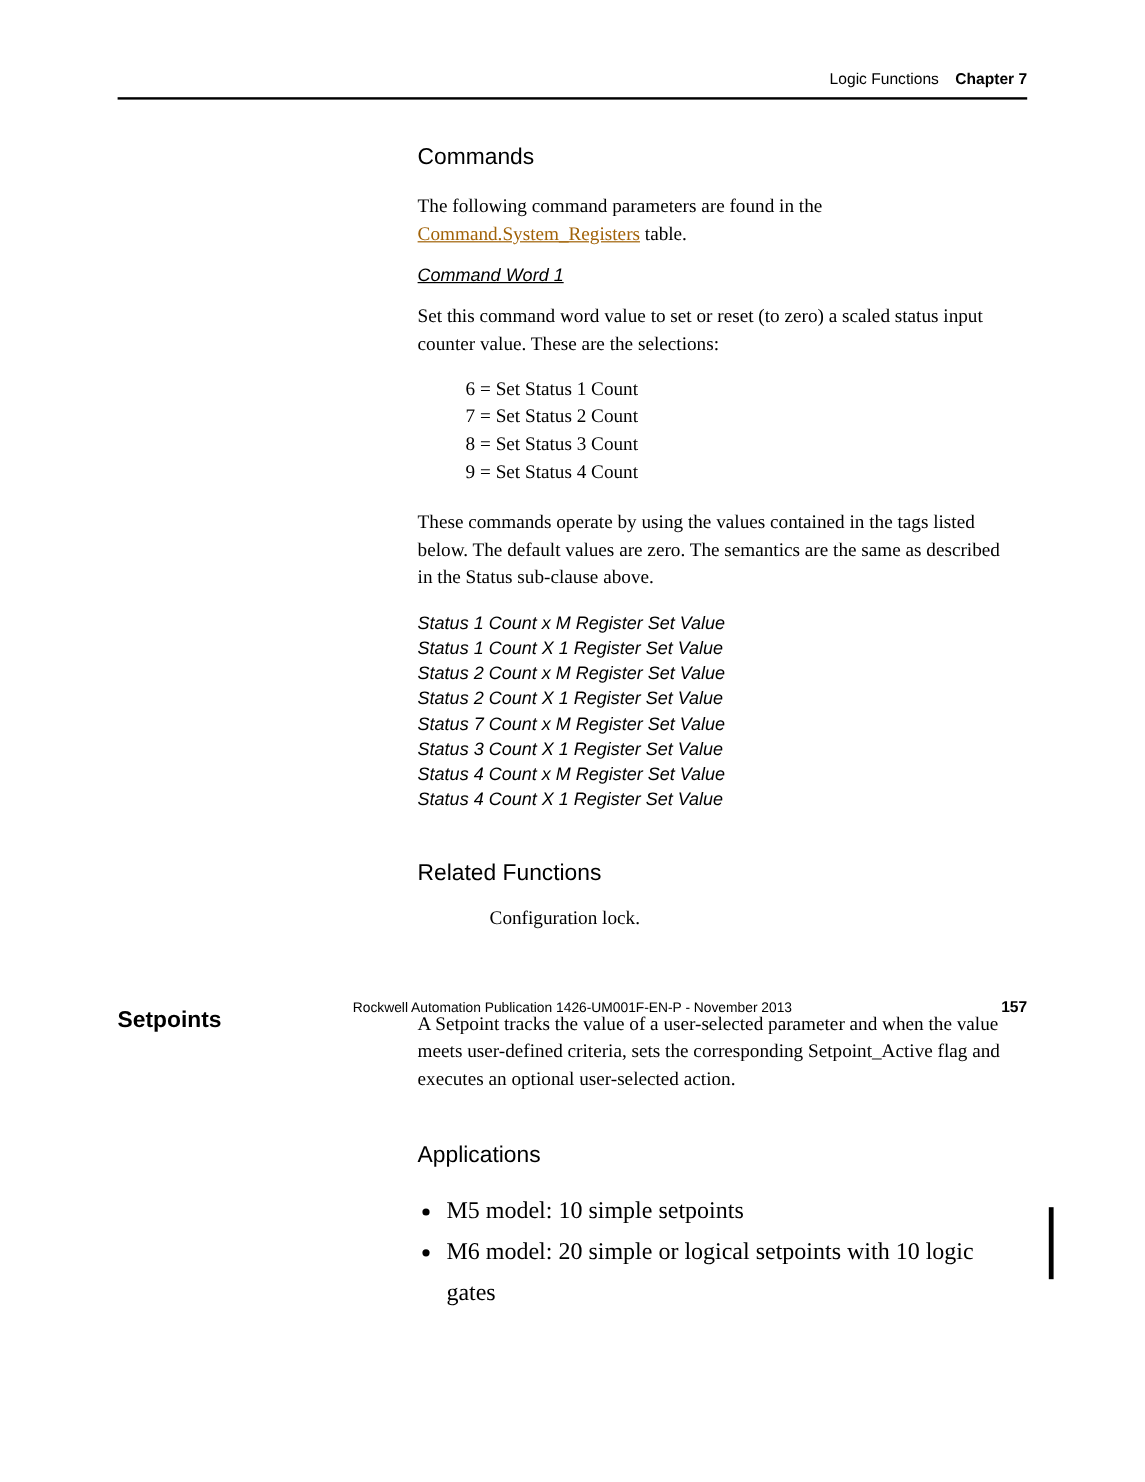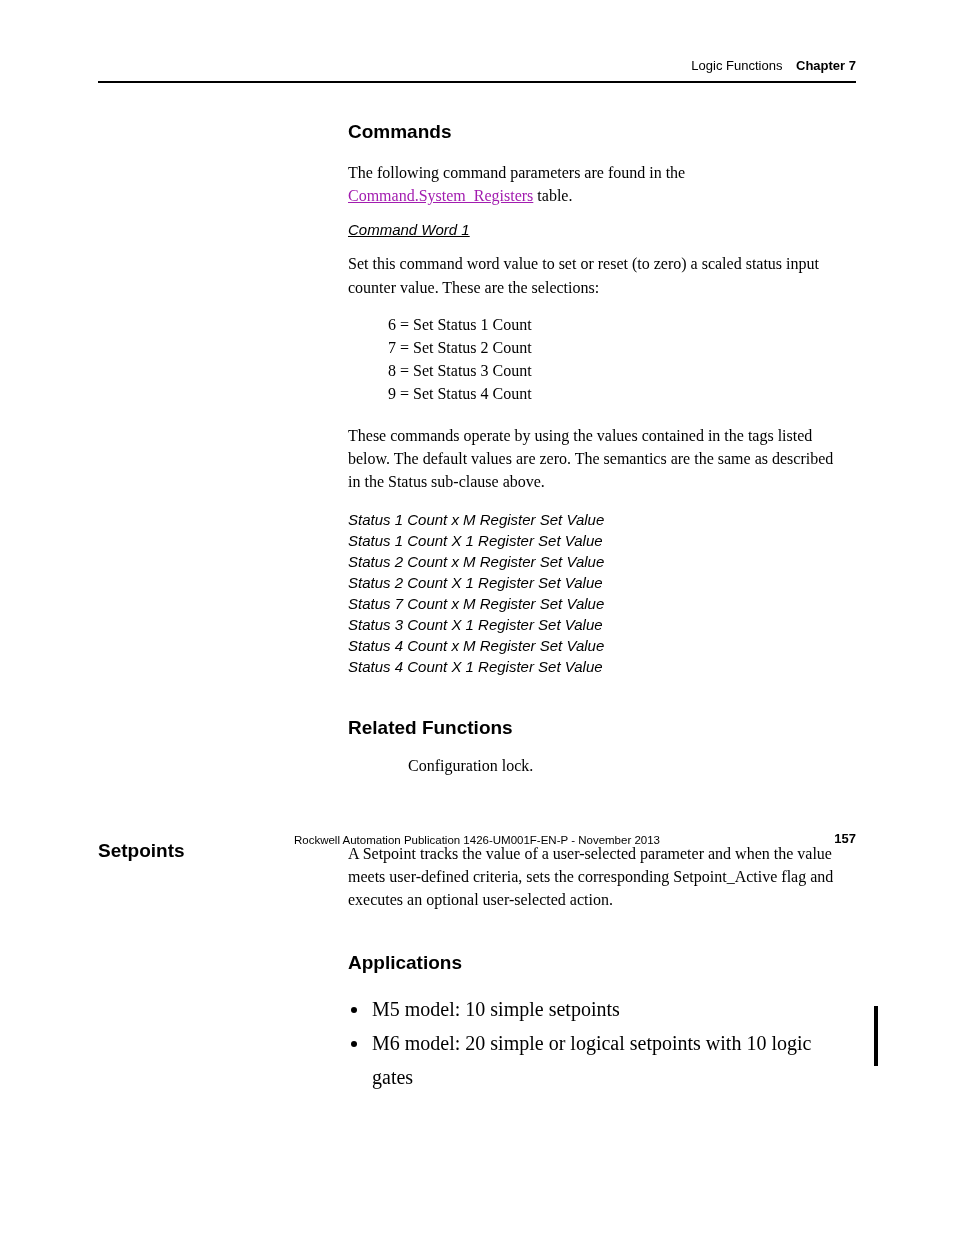--- a/index.html
+++ b/index.html
@@ -49,31 +49,31 @@
   }
   h2.section-big {
     font-family: 'Myriad Pro', 'Segoe UI', Arial, sans-serif;
     font-weight: 700;
     font-size: 19px;
     margin: 0;
     line-height: 1.2;
   }
   h3.h-bold {
     font-family: 'Myriad Pro', 'Segoe UI', Arial, sans-serif;
-    font-weight: 700;
+    font-weight: 400;
     font-size: 19px;
     margin: 0 0 18px 0;
   }
   p.body {
     font-size: 16px;
     line-height: 1.45;
     margin: 0 0 14px 0;
   }
   a.link {
-    color: #a21caf;
+    color: #a16207;
     text-decoration: underline;
   }
   .italic-sub {
     font-family: 'Myriad Pro', 'Segoe UI', Arial, sans-serif;
     font-style: italic;
     font-size: 15px;
     margin: 10px 0 14px 0;
     text-decoration: underline;
   }
   .selections {

